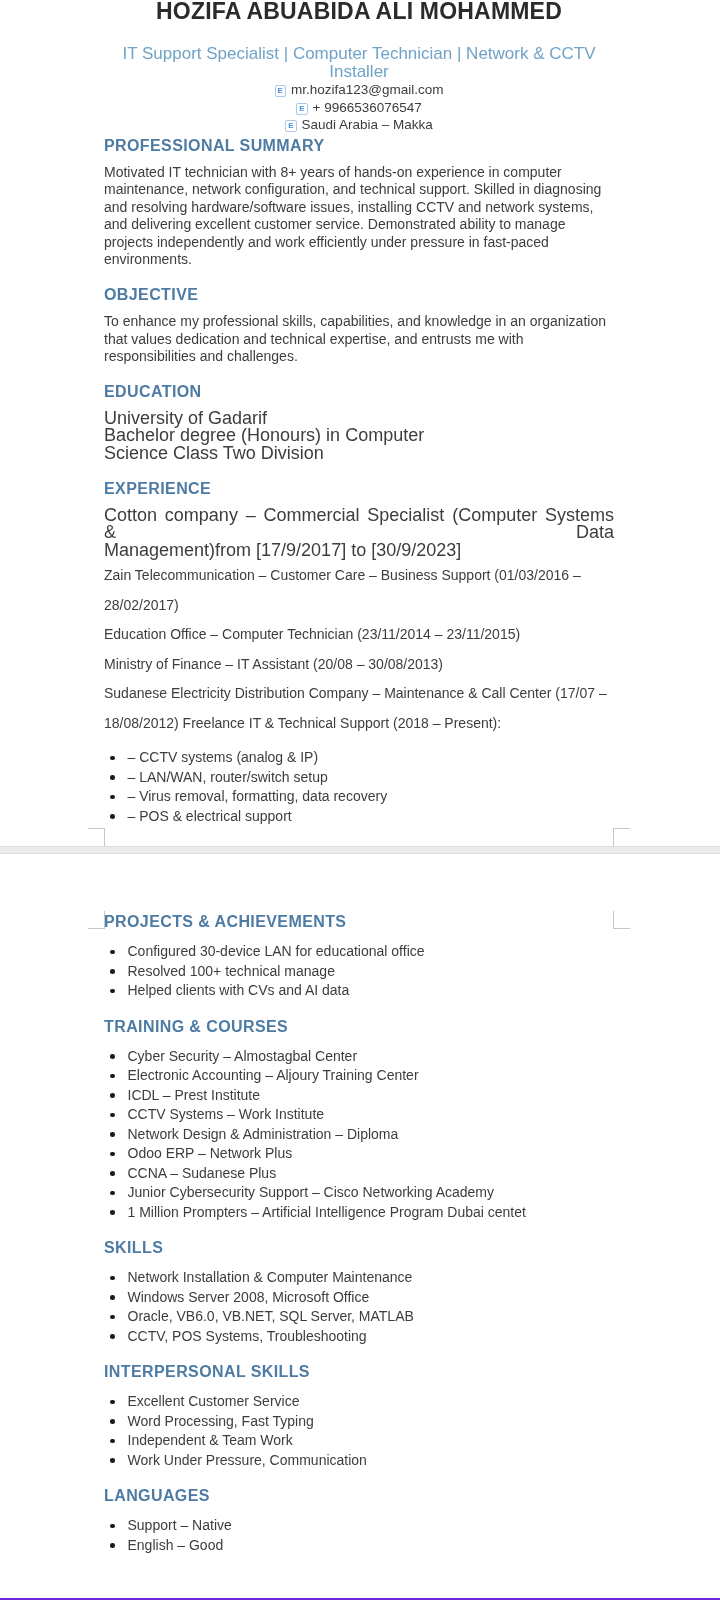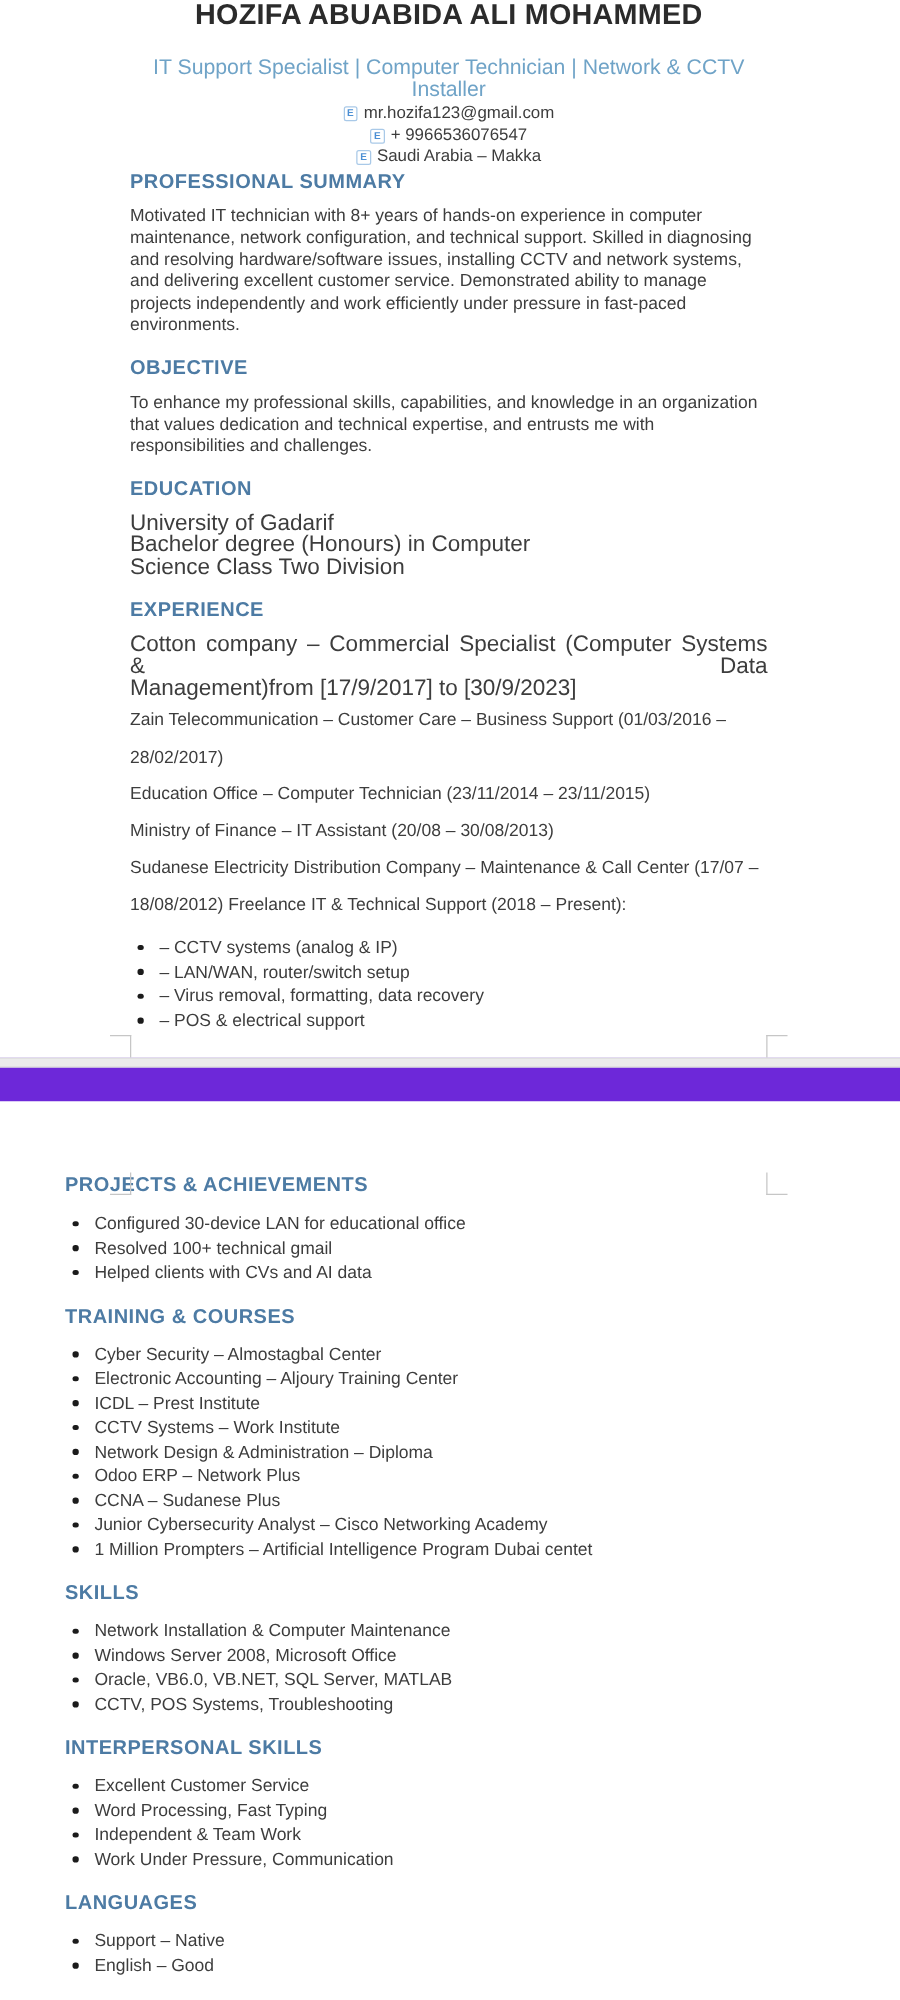--- a/index.html
+++ b/index.html
@@ -8,21 +8,21 @@
     background:#6d28d9;
     font-family:"Liberation Sans", sans-serif;
     color:#3d3d3d;
     -webkit-font-smoothing:antialiased;
   }
   .page{position:relative;background:#ffffff;}
   .page1{height:848px;}
   .page2{height:744px;}
   .page-gap{height:8px;background:#ebebeb;border-top:1px solid #dddddd;border-bottom:1px solid #dddddd;box-sizing:border-box;}
   .content{padding:0 106px 0 104px;}
-  .p2content{padding:56px 106px 0 52px;margin-top:27px;}
+  .p2content{padding:56px 106px 0 104px;}
 
   .doc-name{
     margin:-2px 0 0 0;text-align:center;
     font-size:23px;line-height:27px;font-weight:bold;color:#2b2b2b;letter-spacing:.2px;
   }
   .doc-subtitle{
     margin-top:20px;text-align:center;
     font-size:17px;line-height:18px;color:#6fa3c7;
   }
   .contact{
@@ -135,21 +135,21 @@
     <div class="p2content">
 
       <h2 class="sec first">PROJECTS &amp; ACHIEVEMENTS</h2>
       <ul class="blist">
           <li>
             <span class="dot"></span>
             <span class="btxt">Configured 30-device LAN for educational office</span>
           </li>
           <li>
             <span class="dot"></span>
-            <span class="btxt">Resolved 100+ technical gmail</span>
+            <span class="btxt">Resolved 100+ technical manage</span>
           </li>
           <li>
             <span class="dot"></span>
             <span class="btxt">Helped clients with CVs and AI data</span>
           </li>
         </ul>
 
       <h2 class="sec">TRAINING &amp; COURSES</h2>
       <ul class="blist">
           <li>
@@ -175,21 +175,21 @@
           <li>
             <span class="dot"></span>
             <span class="btxt">Odoo ERP – Network Plus</span>
           </li>
           <li>
             <span class="dot"></span>
             <span class="btxt">CCNA – Sudanese Plus</span>
           </li>
           <li>
             <span class="dot"></span>
-            <span class="btxt">Junior Cybersecurity Analyst – Cisco Networking Academy</span>
+            <span class="btxt">Junior Cybersecurity Support – Cisco Networking Academy</span>
           </li>
           <li>
             <span class="dot"></span>
             <span class="btxt">1 Million Prompters – Artificial Intelligence Program Dubai centet</span>
           </li>
         </ul>
 
       <h2 class="sec">SKILLS</h2>
       <ul class="blist">
           <li>

